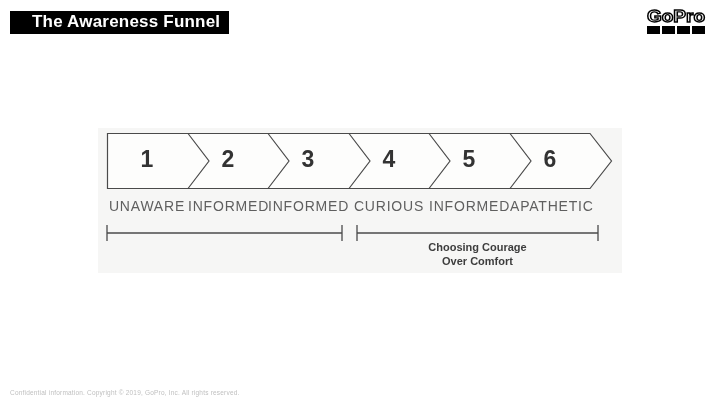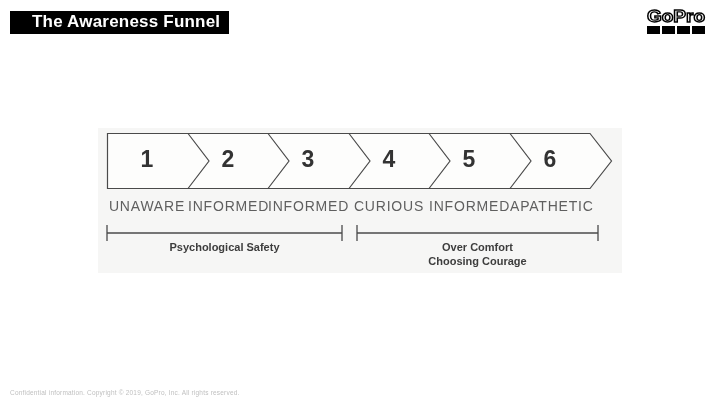--- a/index.html
+++ b/index.html
@@ -97,24 +97,21 @@
     <div class="cell num" style="left:331px">5</div>
     <div class="cell num" style="left:412px">6</div>
 
     <div class="cell stage-label" style="left:9px">UNAWARE</div>
     <div class="cell stage-label" style="left:90px">INFORMED</div>
     <div class="cell stage-label" style="left:170px">INFORMED</div>
     <div class="cell stage-label" style="left:251px">CURIOUS</div>
     <div class="cell stage-label" style="left:331px">INFORMED</div>
     <div class="cell stage-label" style="left:412px">APATHETIC</div>
 
-    <div class="group-label" style="left:9px;width:235px">
-      <span style="display:block">Psychological Safety</span>
-    </div>
     <div class="group-label" style="left:259px;width:241px">
+      <span style="display:block">Choosing Courage</span>
       <span style="display:block">Over Comfort</span>
-      <span style="display:block">Choosing Courage</span>
     </div>
   </div>
 
   <div class="footer">Confidential information. Copyright © 2019, GoPro, Inc. All rights reserved.</div>
 
 </div>
 
 </body></html>

